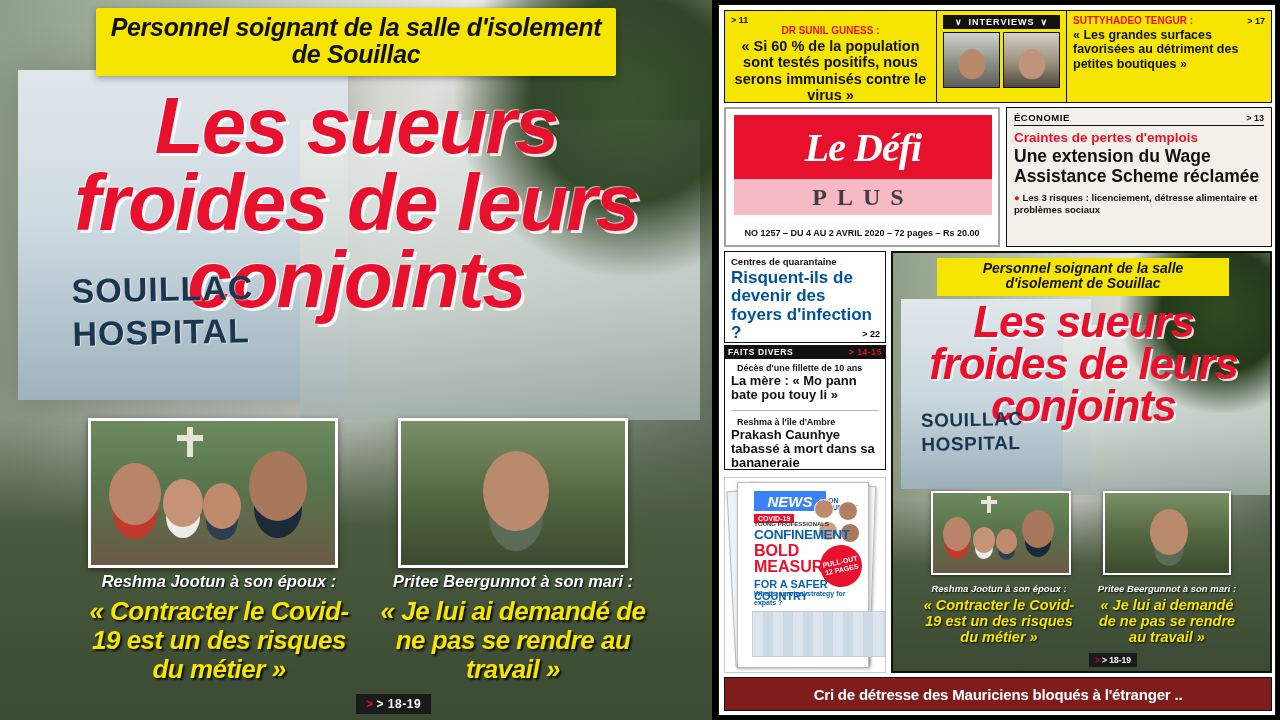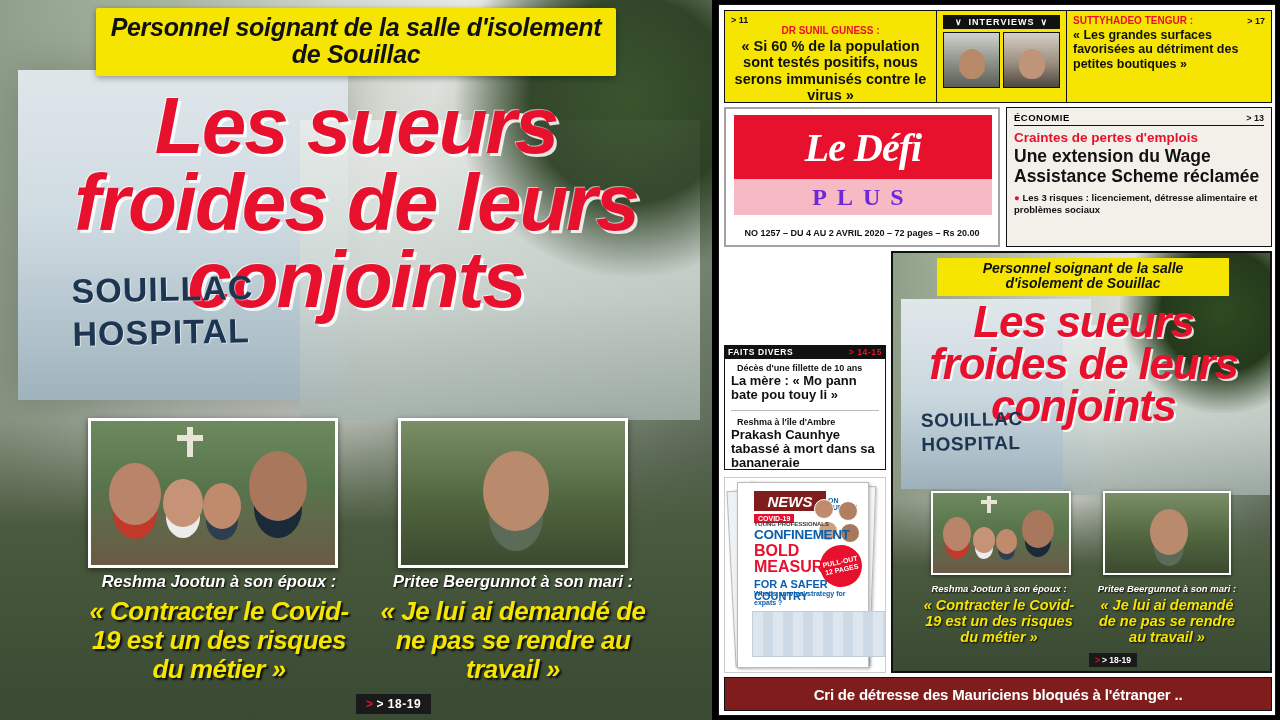--- a/index.html
+++ b/index.html
@@ -166,21 +166,21 @@
   }
   .logo-red .lt {
     color:#fff; font-weight:800; font-style:italic; font-size:40px; letter-spacing:-1px;
     font-family:"Liberation Serif", serif;
   }
   .logo-pink {
     position:absolute; left:0; top:64px; width:258px; height:36px; background:#f7b9c4;
     display:flex; align-items:center; justify-content:center;
   }
   .logo-pink .lp {
-    color:#6d28d9; font-weight:800; font-size:24px; letter-spacing:10px;
+    color:#404040; font-weight:800; font-size:24px; letter-spacing:10px;
     font-family:"Liberation Serif", serif;
   }
   .issue-line {
     position:absolute; left:0; bottom:7px; width:100%; text-align:center;
     font-size:9px; font-weight:700; color:#111;
   }
 
   
   .eco {
     position:absolute; left:287px; top:102px; width:266px; height:140px;
@@ -224,21 +224,21 @@
     background:#fff; border:1px solid #ccc; overflow:hidden;
   }
   .promo .sheet {
     position:absolute; background:#fff; border:1px solid #bbb;
     box-shadow: 1px 1px 3px rgba(0,0,0,.25);
   }
   .sheet.s1 { left:6px; top:10px; width:124px; height:176px; transform:rotate(-3deg); background:#eef2f5;}
   .sheet.s2 { left:22px; top:6px; width:126px; height:180px; transform:rotate(2deg); background:#f4f6f8;}
   .sheet.s3 { left:12px; top:4px; width:132px; height:186px; background:#fff; }
   .promo-news {
-    position:absolute; left:16px; top:8px; width:72px; height:20px; background:#7f1d1d;
+    position:absolute; left:16px; top:8px; width:72px; height:20px; background:#3b82f6;
     color:#fff; font-weight:800; font-size:15px; display:flex; align-items:center; justify-content:center;
     font-style:italic;
   }
   .promo-on { position:absolute; left:90px; top:14px; font-size:7px; font-weight:700; color:#0b5fae; }
   .covid-tag {
     position:absolute; left:16px; top:31px; background:#e8112d; color:#fff;
     font-size:7px; font-weight:800; padding:1px 4px;
   }
   .promo-conf {
     position:absolute; left:16px; top:44px; color:#0b5fae; font-weight:800; font-size:13.5px; letter-spacing:-.3px;
@@ -436,20 +436,27 @@
         <span class="pg-ref">&gt; 13</span>
       </div>
       <div class="eco-kicker">Craintes de pertes d'emplois</div>
       <div class="eco-title">Une extension du Wage Assistance Scheme réclamée</div>
       <div class="eco-sub">
         <span class="dot">●</span>
         <span>Les 3 risques : licenciement, détresse alimentaire et problèmes sociaux</span>
       </div>
     </div>
 
+    <div class="quar">
+      <div class="k">Centres de quarantaine</div>
+      <div class="t">Risquent-ils de devenir des foyers d'infection ?</div>
+      <div class="pg">
+        <span class="ar"></span><span>&gt; 22</span>
+      </div>
+    </div>
 
     <div class="faits-bar">
       <span>FAITS DIVERS</span>
       <span class="ar">&gt; 14-15</span>
     </div>
     <div class="faits-box">
       <div class="fi">
         <div class="k">Décès d'une fillette de 10 ans</div>
         <div class="t">La mère : « Mo pann bate pou touy li »</div>
       </div>

